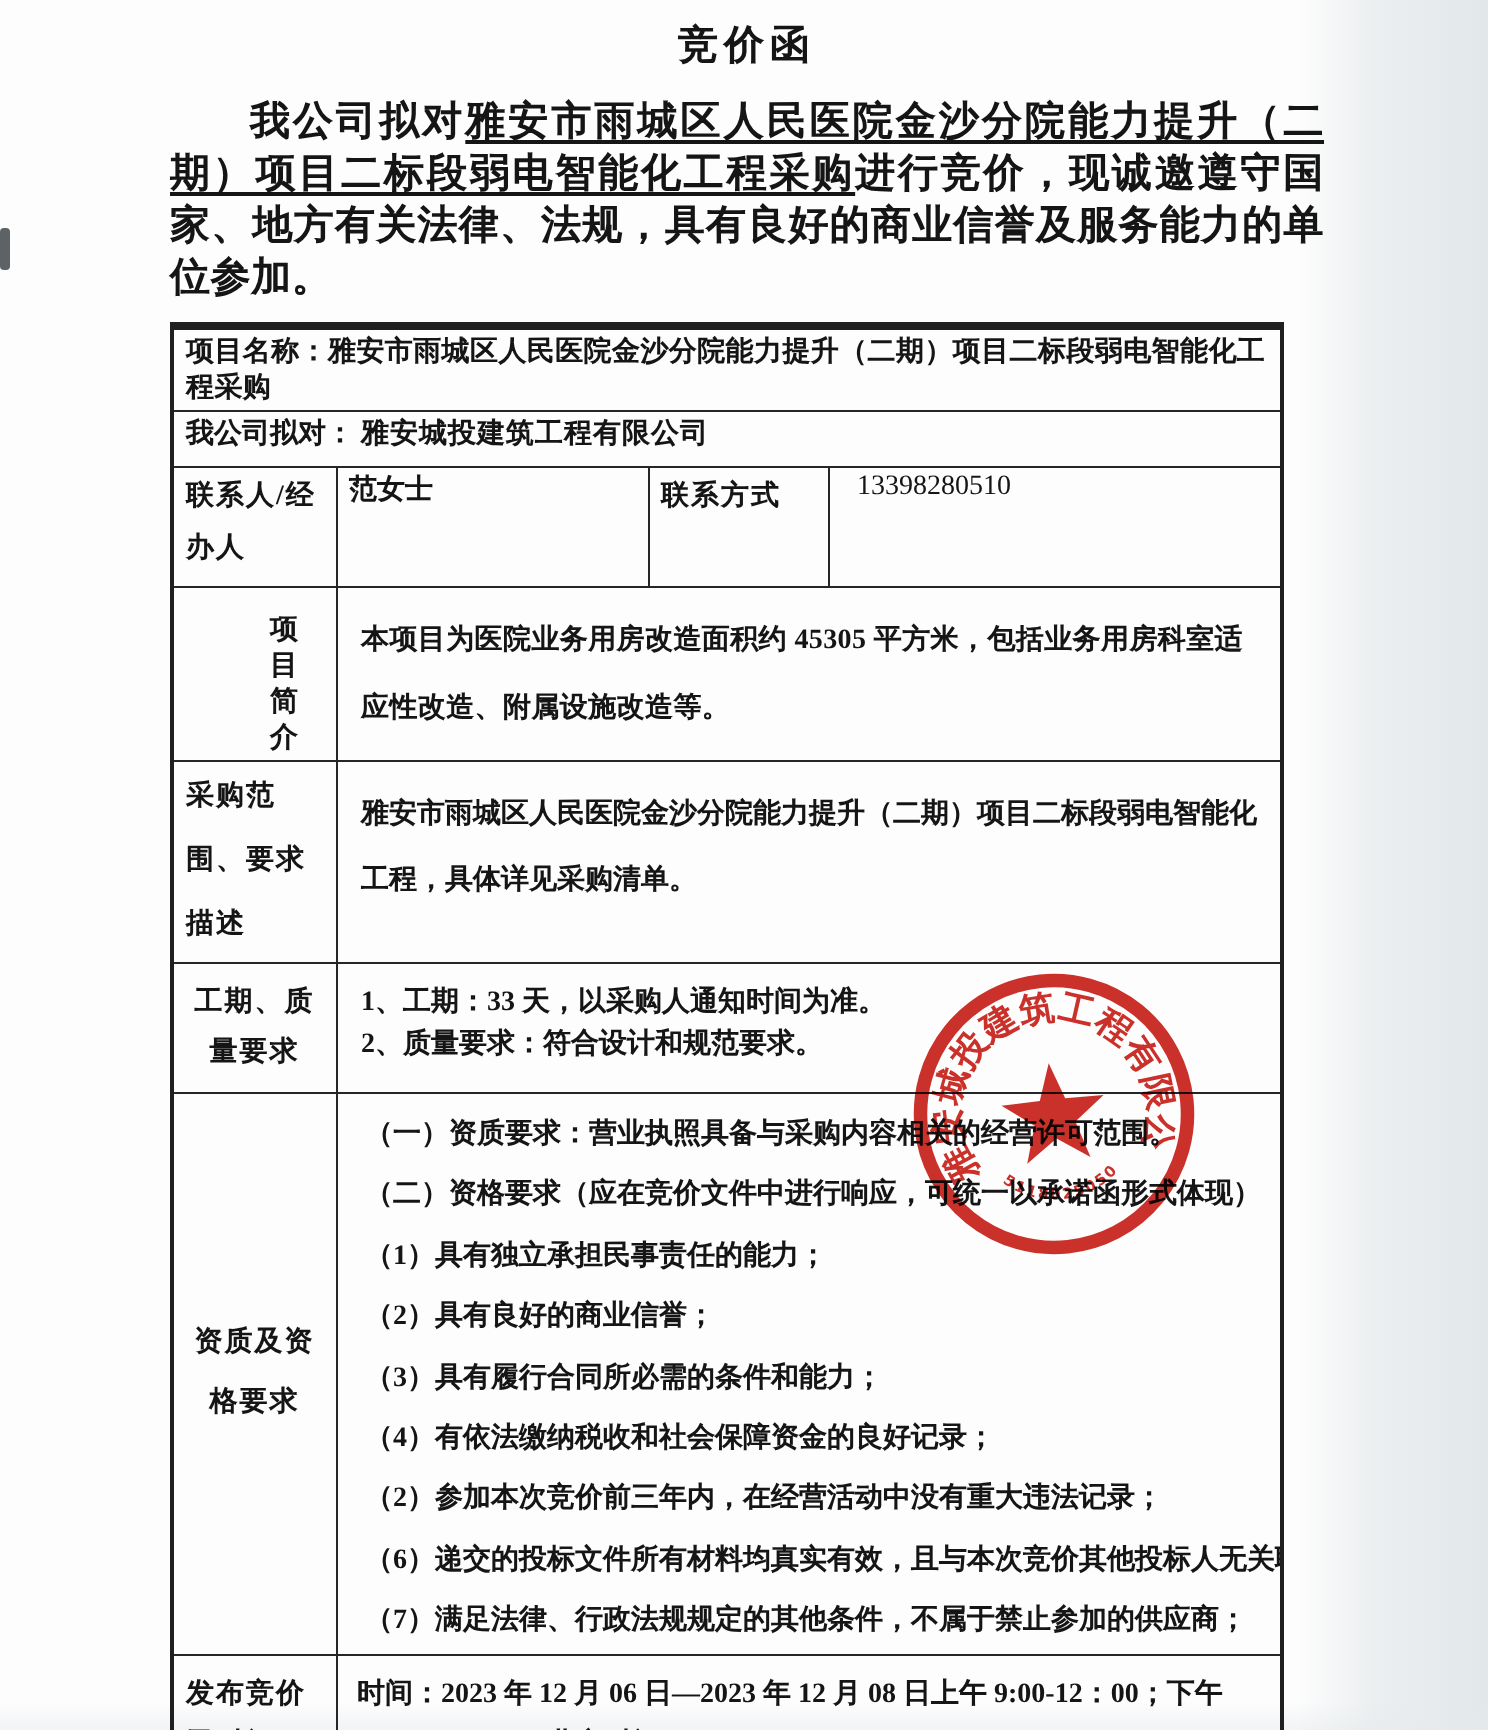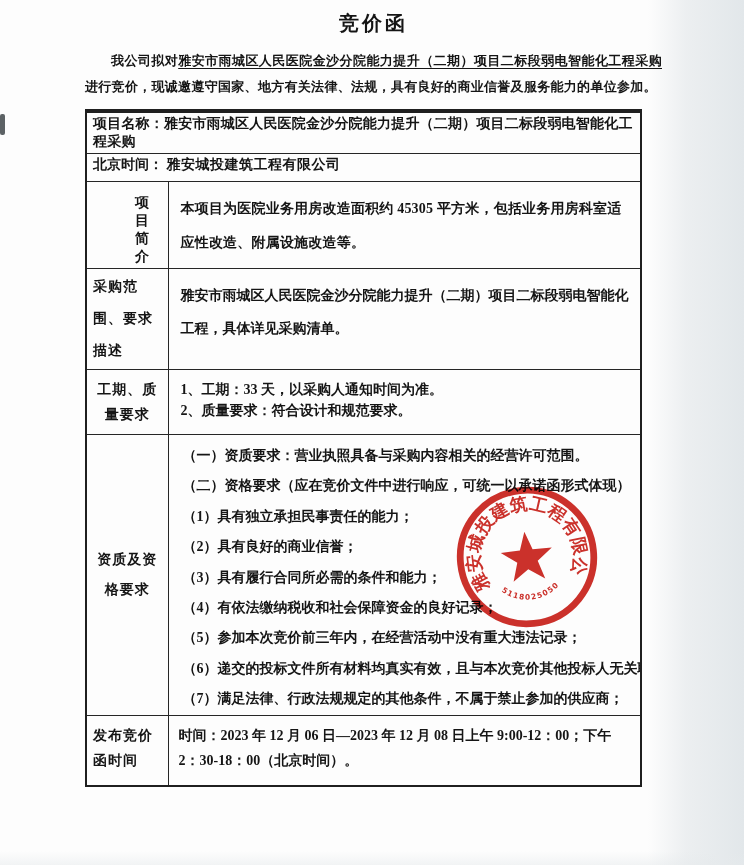--- a/index.html
+++ b/index.html
@@ -25,21 +25,21 @@
     position:absolute;left:0;top:114px;width:5px;height:21px;
     background:#40464a;border-radius:2px;opacity:.85;
   }
   .page{position:absolute;left:85px;top:0;width:577px;}
   .doc-title{
     margin-top:6px;text-align:center;
     font-size:20px;line-height:34px;font-weight:700;letter-spacing:3px;
   }
   .intro{
     margin-top:8px;width:577px;
-    font-size:13px;line-height:26px;font-weight:600;
+    font-size:20px;line-height:26px;font-weight:600;
     text-align:justify;text-indent:2em;letter-spacing:.3px;
   }
   .u{text-decoration:underline;text-underline-offset:3px;}
   table.bid{
     margin-top:9px;width:555px;table-layout:fixed;
     border-collapse:collapse;
     border:2px solid #1f1f1f;border-top-width:4px;
   }
   table.bid td{
     border:1.5px solid #262626;
@@ -96,23 +96,29 @@
         <col style="width:90px">
         <col style="width:227px">
       </colgroup>
 
     <tbody>
         <tr class="r1">
       <td colspan="4"><span class="lab">项目名称：</span><span style="font-weight:700">雅安市雨城区人民医院金沙分院能力提升（二期）项目二标段弱电智能化工程采购</span></td>
     </tr>
 
     <tr class="r2">
-      <td colspan="4"><span class="lab">北京时间：</span> <span class="val">雅安城投建筑工程有限公司</span></td>
+      <td colspan="4"><span class="lab">我公司拟对：</span> <span class="val">雅安城投建筑工程有限公司</span></td>
     </tr>
 
+    <tr class="r3">
+      <td class="lab">联系人/经办人</td>
+      <td>范女士</td>
+      <td class="lab">联系方式</td>
+      <td style="padding-left:14px;font-weight:500">13398280510</td>
+    </tr>
 
     <tr class="r4">
       <td class="lab">项目简介</td>
       <td colspan="3" class="cont">本项目为医院业务用房改造面积约 45305 平方米，包括业务用房科室适应性改造、附属设施改造等。</td>
     </tr>
 
     <tr class="r5">
       <td class="lab">采购范围、要求描述</td>
       <td colspan="3" class="cont">雅安市雨城区人民医院金沙分院能力提升（二期）项目二标段弱电智能化工程，具体详见采购清单。</td>
     </tr>
@@ -127,21 +133,21 @@
 
     <tr class="r7">
       <td class="lab">资质及资格要求</td>
       <td colspan="3" class="cont">
         <div class="item">（一）资质要求：营业执照具备与采购内容相关的经营许可范围。</div>
         <div class="item">（二）资格要求（应在竞价文件中进行响应，可统一以承诺函形式体现）</div>
         <div class="item">（1）具有独立承担民事责任的能力；</div>
         <div class="item">（2）具有良好的商业信誉；</div>
         <div class="item">（3）具有履行合同所必需的条件和能力；</div>
         <div class="item">（4）有依法缴纳税收和社会保障资金的良好记录；</div>
-        <div class="item">（5）参加本次竞价前三年内，在经营活动中没有重大违法记录；</div>
+        <div class="item">（2）参加本次竞价前三年内，在经营活动中没有重大违法记录；</div>
         <div class="item">（6）递交的投标文件所有材料均真实有效，且与本次竞价其他投标人无关联；</div>
         <div class="item">（7）满足法律、行政法规规定的其他条件，不属于禁止参加的供应商；</div>
       </td>
     </tr>
 
     <tr class="r8">
       <td class="lab">发布竞价函时间</td>
       <td colspan="3" class="cont">时间：2023 年 12 月 06 日—2023 年 12 月 08 日上午 9:00-12：00；下午 2：30-18：00（北京时间）。</td>
     </tr>
 

